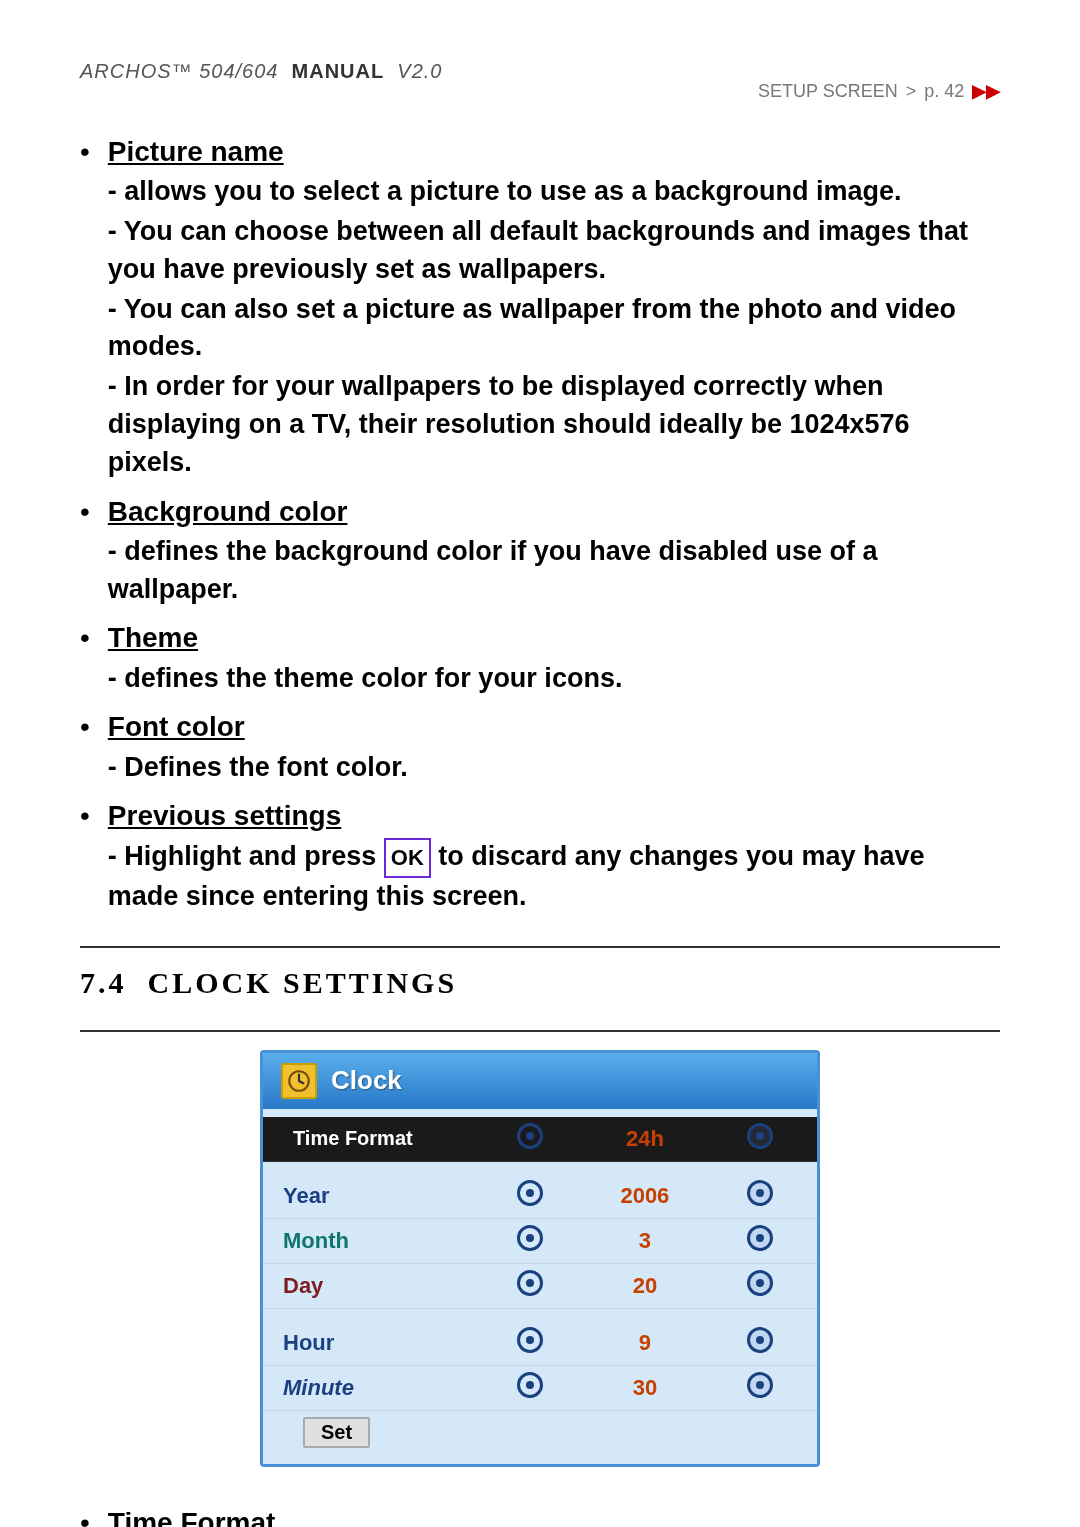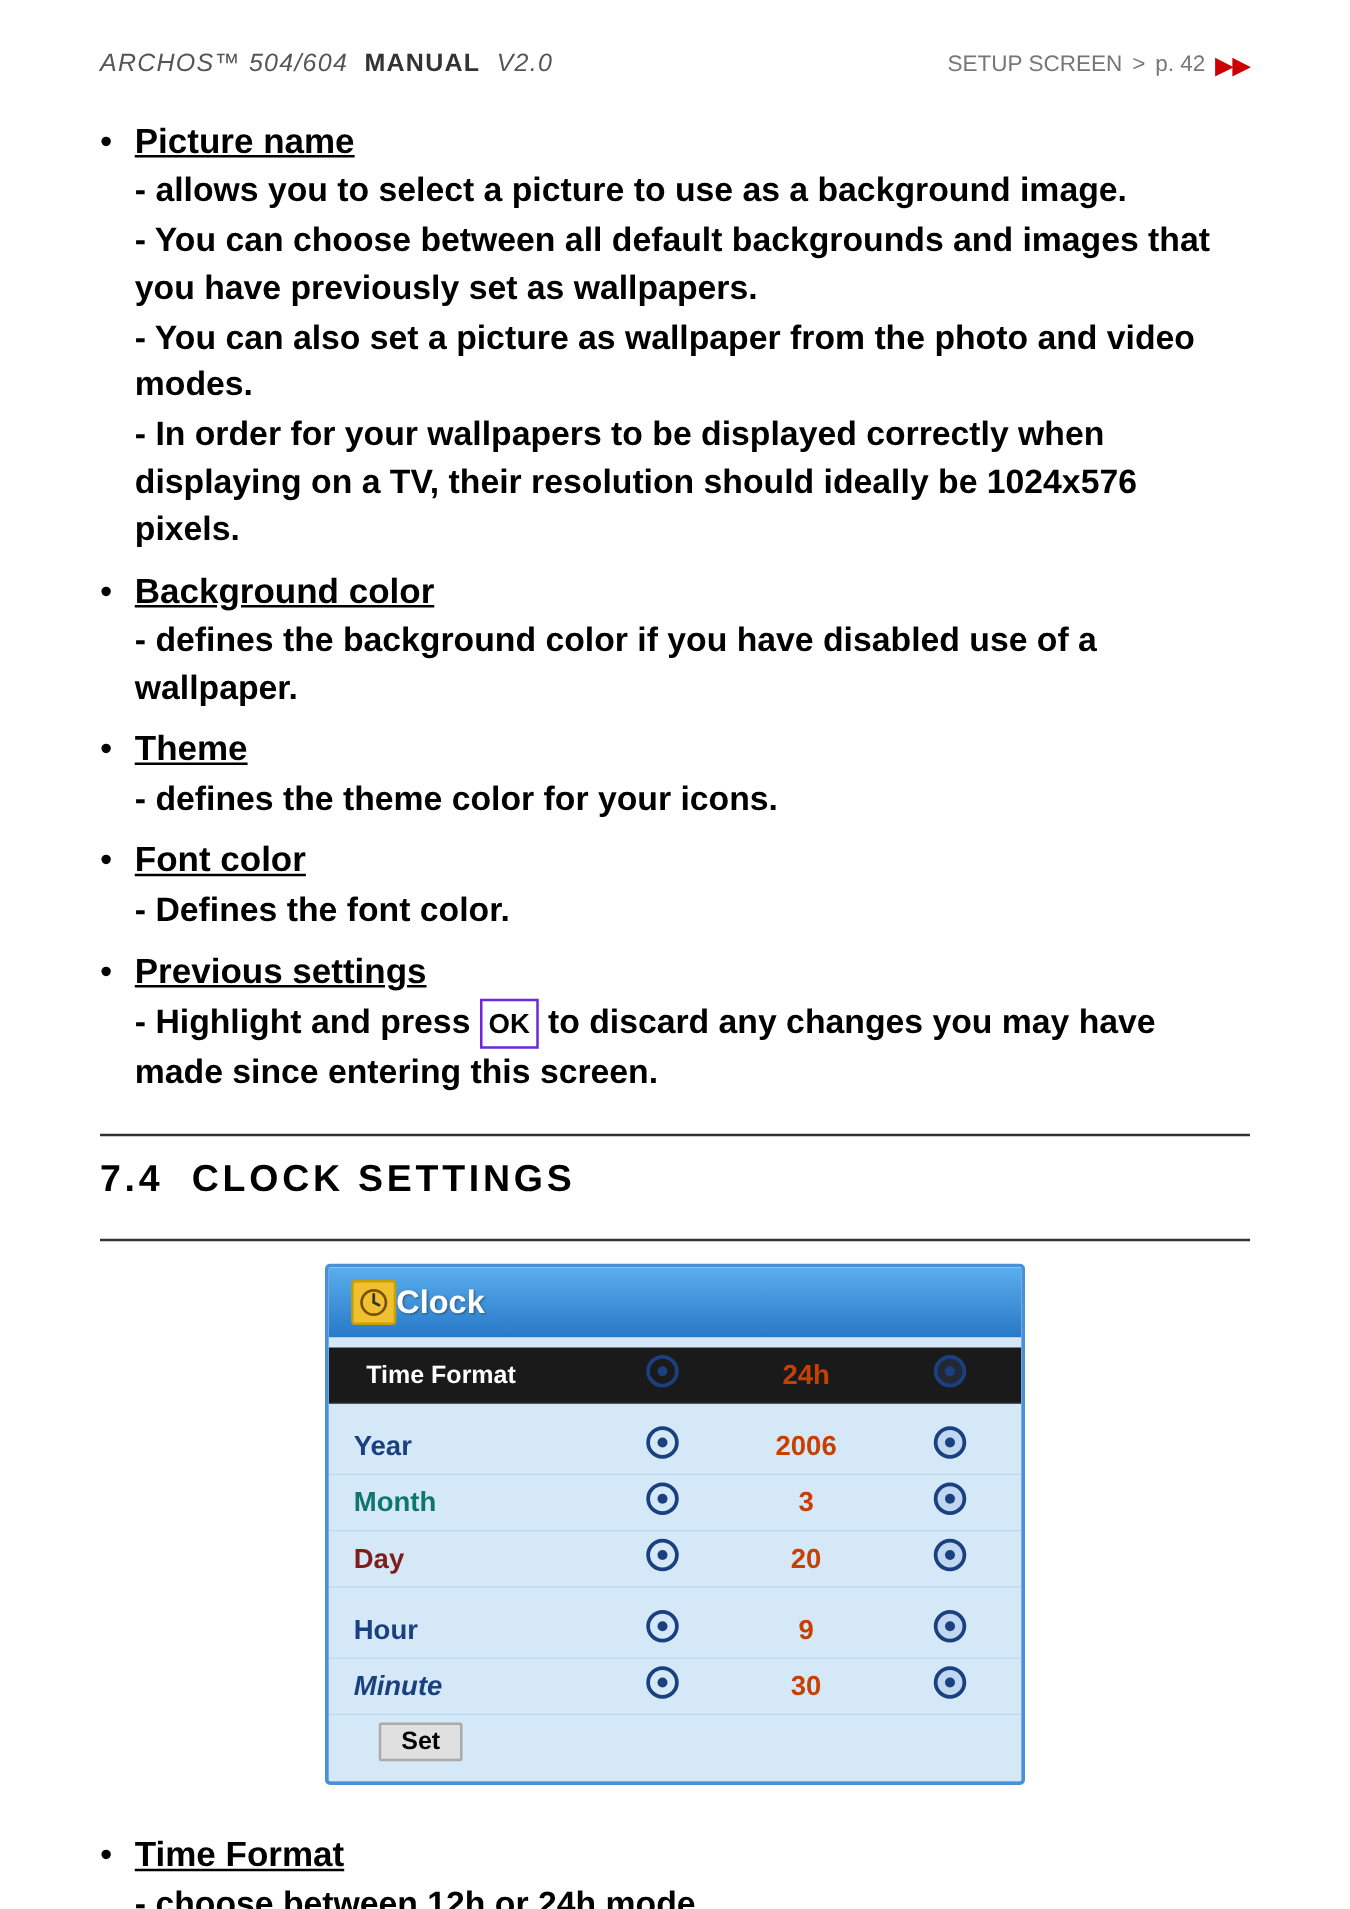--- a/index.html
+++ b/index.html
@@ -34,20 +34,21 @@
       font-weight: bold;
       font-style: normal;
       color: #333;
     }
     .header-right {
       font-size: 18px;
       color: #777;
       display: flex;
       align-items: center;
       gap: 8px;
+      margin-top: 40px;
     }
     .header-right .arrow {
       color: #c00;
       font-weight: bold;
     }
 
     
     .bullet-list {
       list-style: none;
       margin-bottom: 30px;
@@ -100,36 +101,38 @@
       margin: 30px 0 18px 0;
     }
 
     .section-title {
       font-size: 30px;
       font-weight: bold;
       letter-spacing: 3px;
       text-transform: uppercase;
       margin-bottom: 28px;
       color: #000;
+      font-family: Liberation Serif, serif;
     }
 
     
     .clock-ui {
       width: 560px;
       margin: 0 auto 36px auto;
       border: 3px solid #4a90d9;
       background: #fff;
       border-radius: 4px;
       overflow: hidden;
     }
     .clock-header {
       background: linear-gradient(to bottom, #5aaeec, #2878c8);
       padding: 10px 18px;
       display: flex;
       align-items: center;
+      gap: 14px;
       text-align: center;
     }
     .clock-icon {
       width: 36px;
       height: 36px;
       background: #f0c030;
       border: 2px solid #c8a000;
       display: flex;
       align-items: center;
       justify-content: center;

